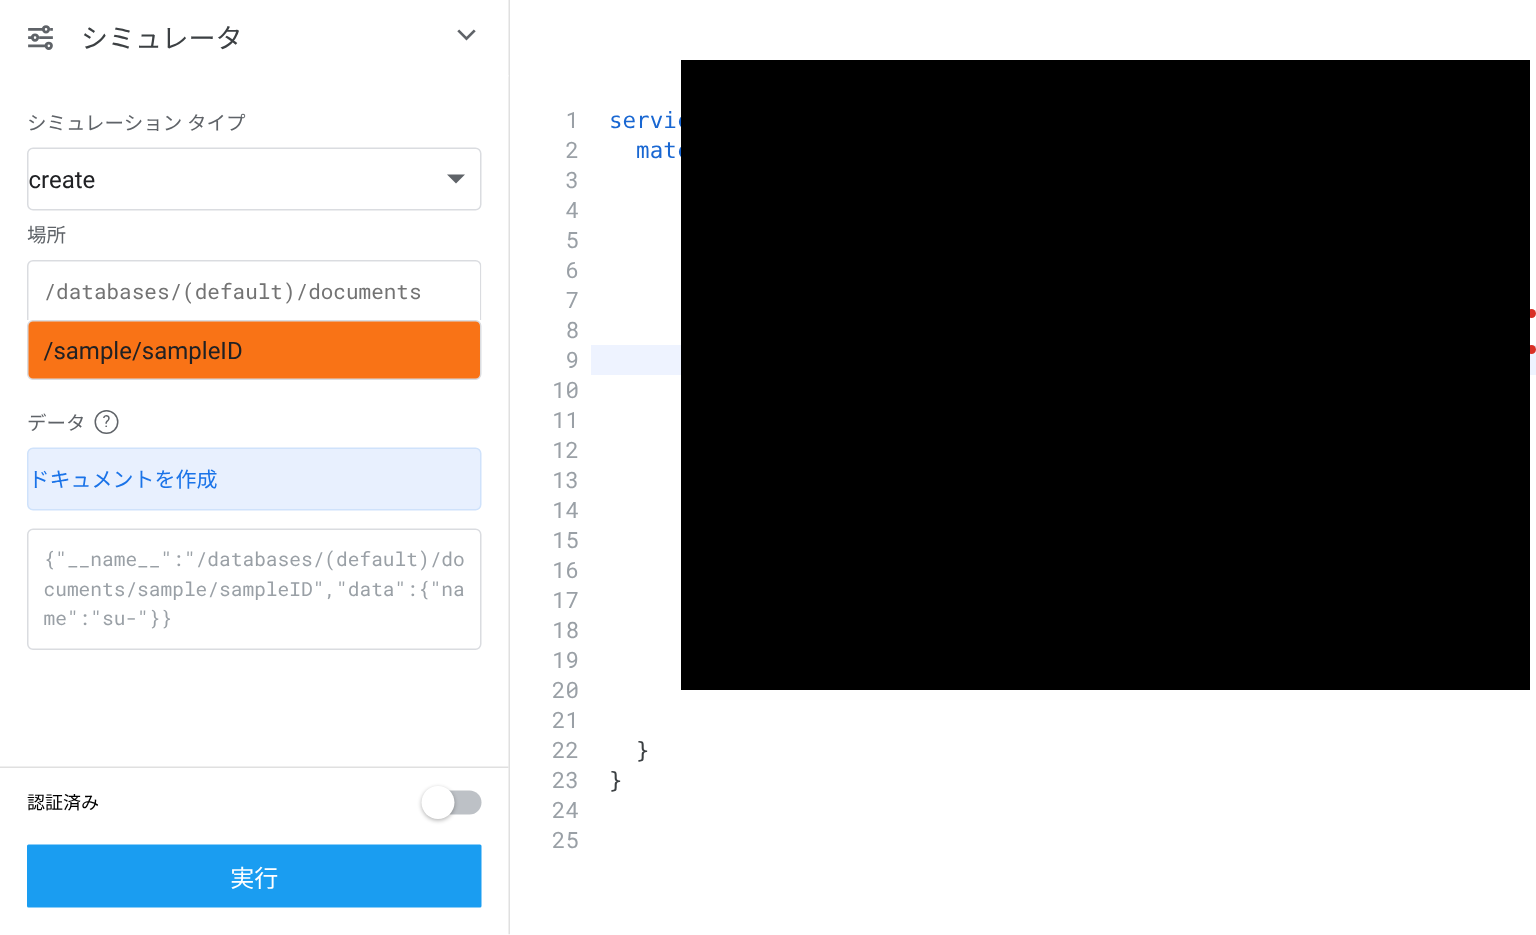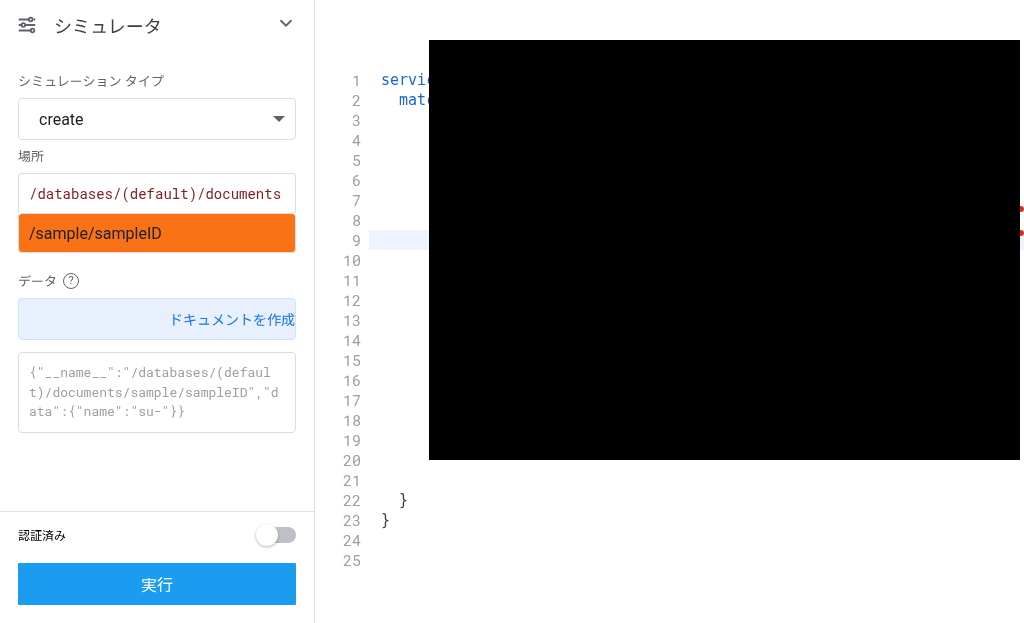--- a/index.html
+++ b/index.html
@@ -1,32 +1,32 @@
 <!DOCTYPE html>
 <html><head>
 <meta charset="utf-8">
 <style>
   html,body{margin:0;padding:0;width:1024px;height:623px;font-family:Roboto,"Noto Sans JP","Helvetica Neue",Arial,sans-serif;background:#fff;color:#3c4043;overflow:hidden}
   *{box-sizing:border-box}
   .app{display:flex;height:100%}
   
-  .side{width:315px;border-right:1px solid #e0e0e0;display:flex;flex-direction:column}
+  .side{width:340px;border-right:1px solid #e0e0e0;display:flex;flex-direction:column}
   .side-header{display:flex;align-items:center;padding:12px 16px 12px 14px;border-bottom:1px solid #fff}
   .sh-icon{width:26px;height:26px;display:flex;align-items:center;justify-content:center;color:#5f6368;margin-right:14px}
   .sh-title{font-size:18px;color:#3c4043}
   .sh-caret{margin-left:auto;color:#5f6368;width:24px;text-align:center}
   .side-body{padding:10px 18px 0 18px;flex:1;overflow:auto}
   .lbl{font-size:13px;color:#5f6368;margin:10px 0 8px 0;display:flex;align-items:center;gap:6px}
   .help{width:16px;height:16px;border:1.5px solid #5f6368;border-radius:50%;display:inline-flex;align-items:center;justify-content:center;font-size:11px;color:#5f6368;line-height:1}
-  .select{position:relative;border:1px solid #dadce0;border-radius:4px;height:42px;display:flex;align-items:center;padding:0 20px;font-size:16px;color:#202124;background:#fff}
+  .select{position:relative;border:1px solid #dadce0;border-radius:4px;height:42px;display:flex;align-items:center;padding:0 0;font-size:16px;color:#202124;background:#fff}
   .select .dd{position:absolute;right:10px;top:50%;transform:translateY(-50%);width:0;height:0;border-left:6px solid transparent;border-right:6px solid transparent;border-top:6px solid #5f6368}
-  .input-ro{border:1px solid #dadce0;border-radius:4px 4px 0 0;border-bottom:none;height:40px;display:flex;align-items:center;padding:12px 10px;font-size:14px;color:#7f1d1d;font-family:Roboto Mono,Menlo,monospace;background:#fff}
+  .input-ro{border:1px solid #dadce0;border-radius:4px 4px 0 0;border-bottom:none;height:40px;display:flex;align-items:center;padding:12px 10px;font-size:14px;color:#737373;font-family:Roboto Mono,Menlo,monospace;background:#fff}
   .input{border:1px solid #dadce0;border-radius:4px;height:40px;display:flex;align-items:center;padding:0 10px;font-size:16px;color:#202124;background:#f97316}
   .stack{margin-bottom:12px}
-  .btn-ghost{width:100%;height:42px;border:1px solid #cfe2fb;border-radius:4px;background:#e8f0fe;color:#1a73e8;font-size:14px;display:flex;align-items:center;justify-content:flex-end;cursor:pointer;margin:6px 12px 12px 0}
+  .btn-ghost{width:100%;height:42px;border:1px solid #cfe2fb;border-radius:4px;background:#e8f0fe;color:#1a73e8;font-size:14px;display:flex;align-items:center;justify-content:flex-start;cursor:pointer;margin:6px 12px 12px 0}
   .code-box{border:1px solid #dadce0;border-radius:4px;padding:10px;font-family:Roboto Mono,Menlo,monospace;font-size:13px;color:#9aa0a6;line-height:1.5;white-space:pre-wrap;word-break:break-all;background:#fff}
   .side-footer{border-top:1px solid #e0e0e0}
   .auth-row{display:flex;align-items:center;padding:14px 18px}
   .auth-row .t{font-size:12px;color:#000000}
   .switch{margin-left:auto;width:38px;height:16px;background:#bdc1c6;border-radius:10px;position:relative}
   .switch .knob{position:absolute;top:-3px;left:-2px;width:22px;height:22px;background:#fff;border-radius:50%;box-shadow:0 1px 3px rgba(0,0,0,.3)}
   .run-wrap{padding:6px 18px 18px 18px}
   .btn-primary{width:100%;height:42px;border:none;border-radius:1px;background:#1a9df1;color:#fff;font-size:16px;display:flex;align-items:center;justify-content:center;cursor:pointer}
   
   .editor{flex:1;display:flex;position:relative;font-family:Roboto Mono,Menlo,Consolas,monospace;font-size:15px;line-height:20px}

